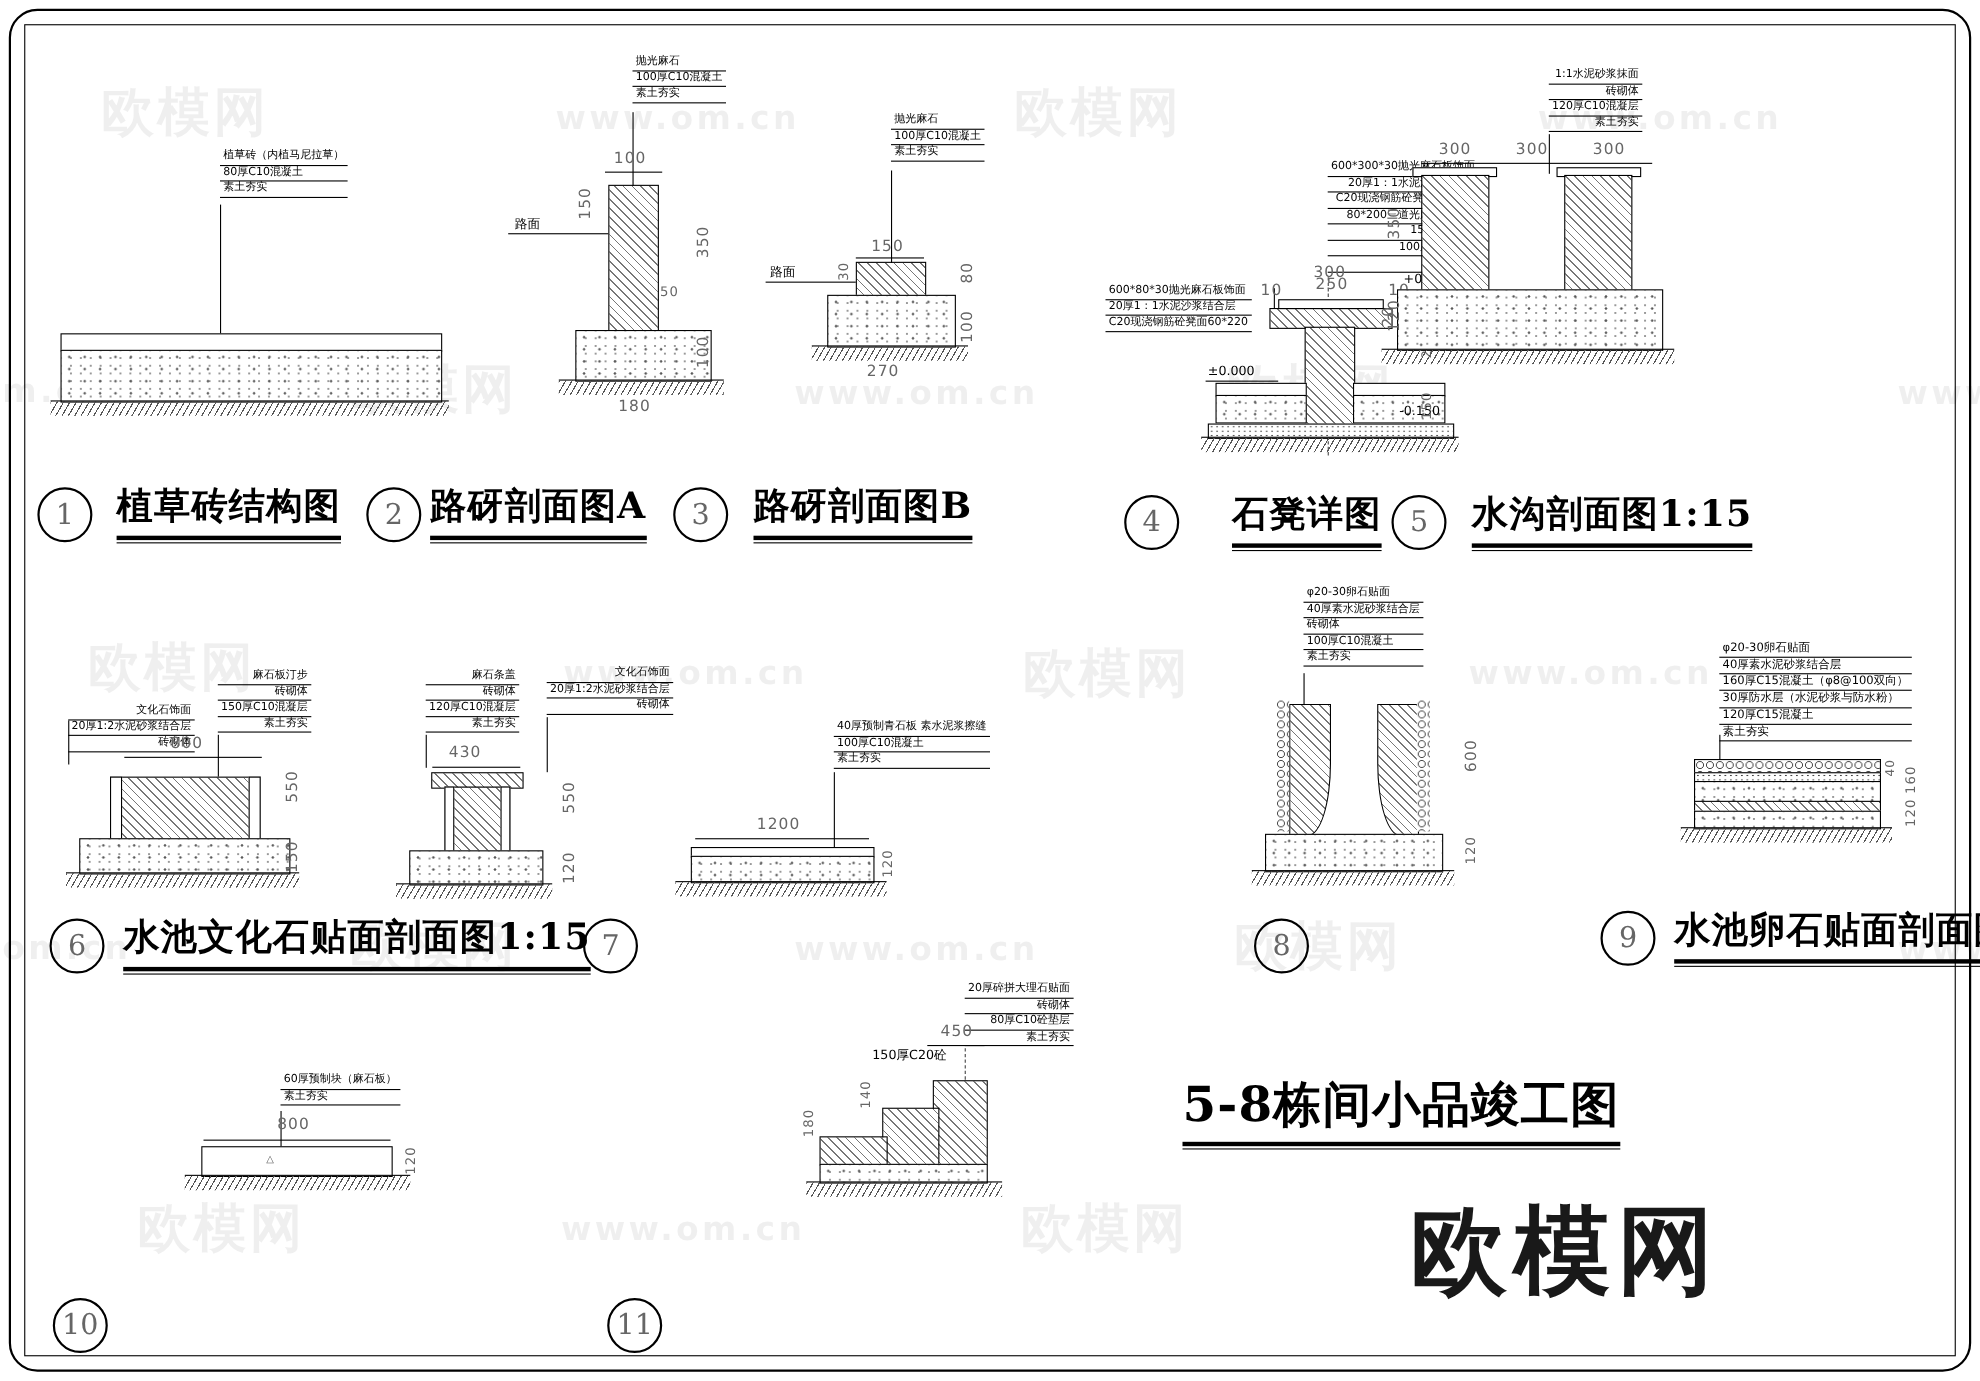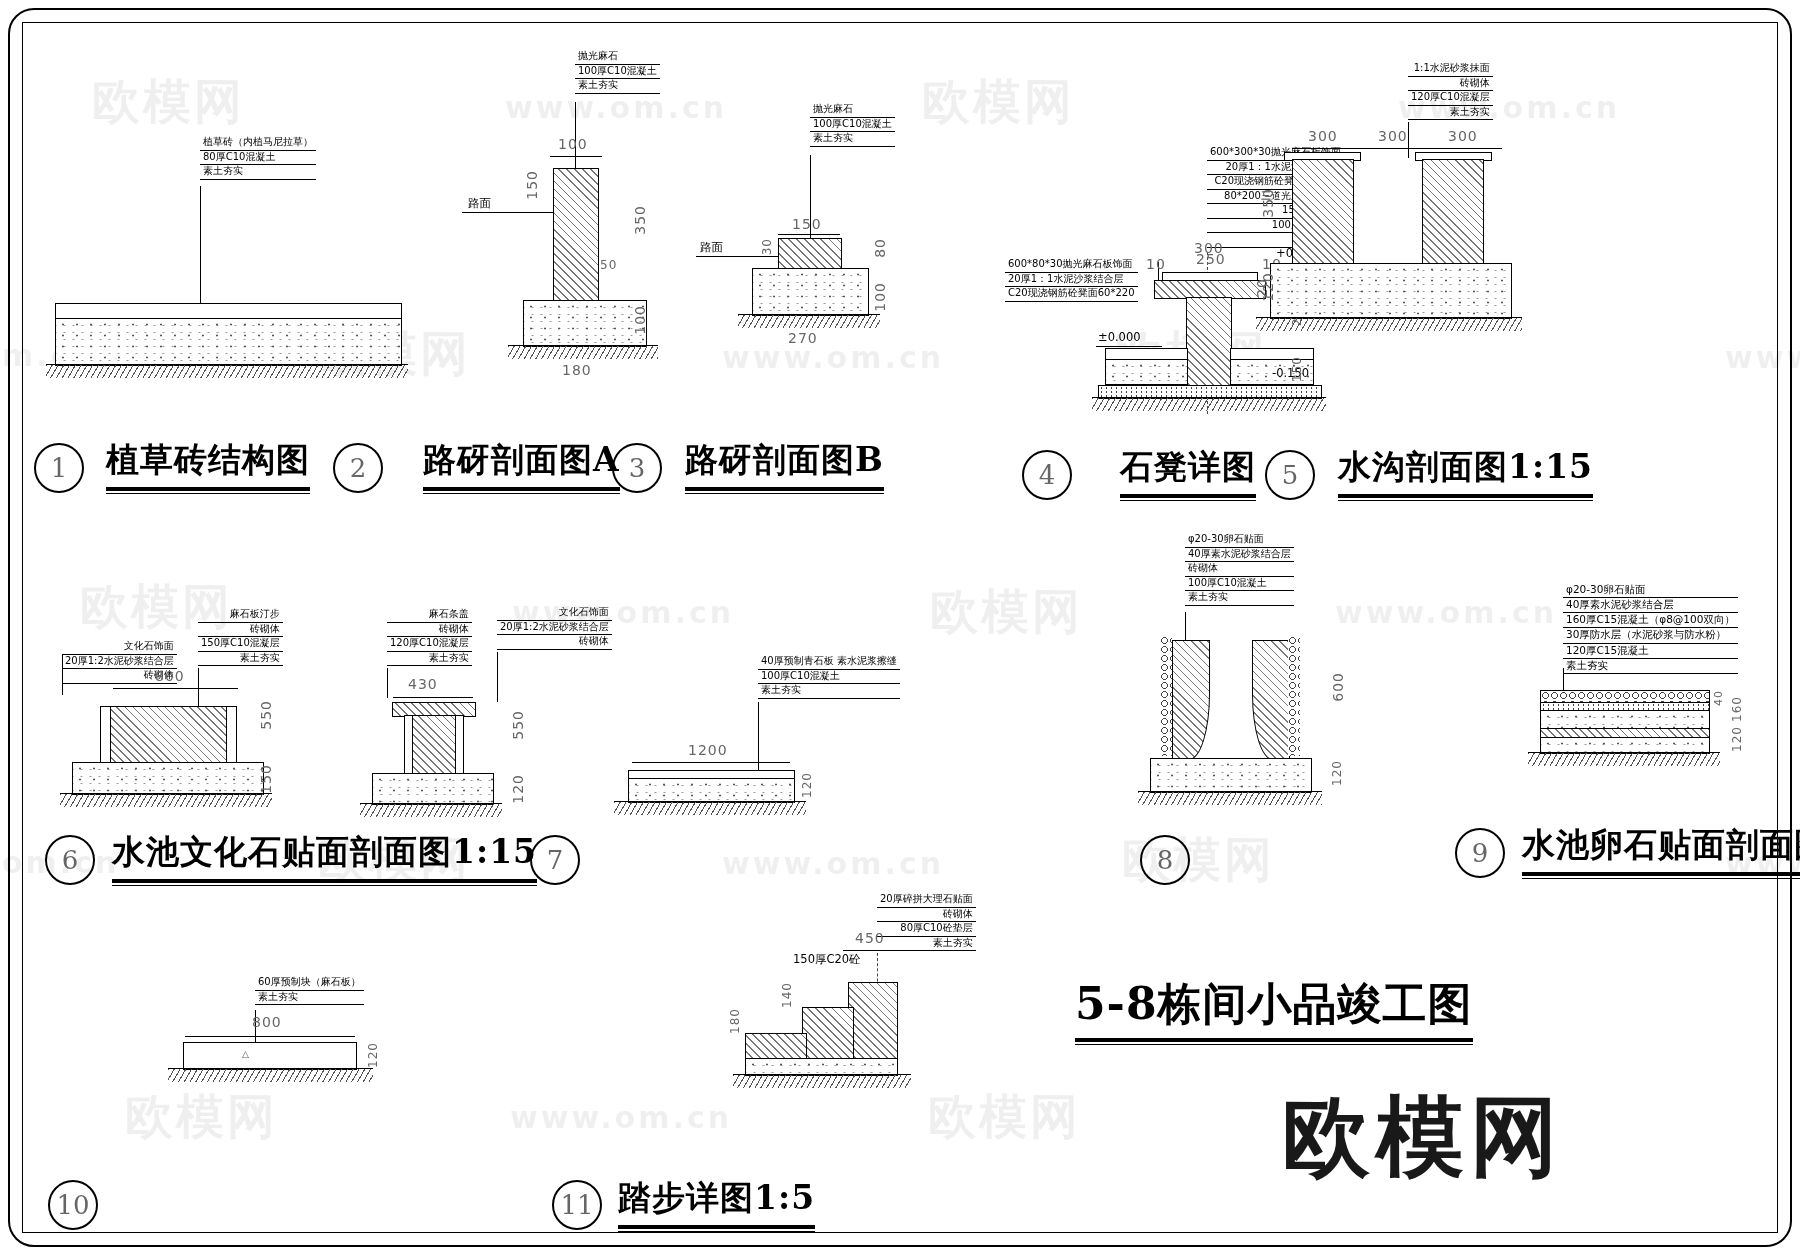--- a/index.html
+++ b/index.html
@@ -102,21 +102,21 @@
   <div class="dim dimv" style="left:524px;top:170px">150</div>
   <div class="dim dimv" style="left:632px;top:205px">350</div>
   <div class="dim" style="left:600px;top:258px;font-size:12px">50</div>
   <div class="conc" style="left:523px;top:300px;width:122px;height:45px"></div>
   <div class="dim dimv" style="left:632px;top:305px">100</div>
   <div class="gnd" style="left:508px;top:345px;width:150px"></div>
   <div class="dim" style="left:562px;top:362px">180</div>
   <div class="numc" style="left:333px;top:443px">
       <span>2</span>
     </div>
-  <div class="dtitle" style="left:423px;top:438px">
+  <div class="dtitle" style="left:391px;top:438px">
     <div class="t">路砑剖面图A</div>
       <div class="u1"></div>
       <div class="u2"></div>
   </div>
 
   <div class="stk" style="left:810px;top:103px">
     <div class="r">抛光麻石</div>
     <div class="r">100厚C10混凝土</div>
     <div class="r">素土夯实</div>
   </div>
@@ -374,18 +374,13 @@
   <div class="hatch" style="left:848px;top:982px;width:48px;height:76px"></div>
   <div class="hatch" style="left:802px;top:1007px;width:50px;height:51px"></div>
   <div class="hatch" style="left:745px;top:1033px;width:60px;height:25px"></div>
   <div class="dim dimv" style="left:780px;top:982px;font-size:12px">140</div>
   <div class="dim dimv" style="left:728px;top:1008px;font-size:12px">180</div>
   <div class="conc" style="left:745px;top:1058px;width:151px;height:16px"></div>
   <div class="gnd" style="left:733px;top:1074px;width:178px"></div>
   <div class="numc" style="left:552px;top:1180px">
       <span>11</span>
     </div>
-  <div class="dtitle" style="left:618px;top:1176px">
-    <div class="t">踏步详图1:5</div>
-      <div class="u1"></div>
-      <div class="u2"></div>
-  </div>
 </div>
 
 </body></html>

